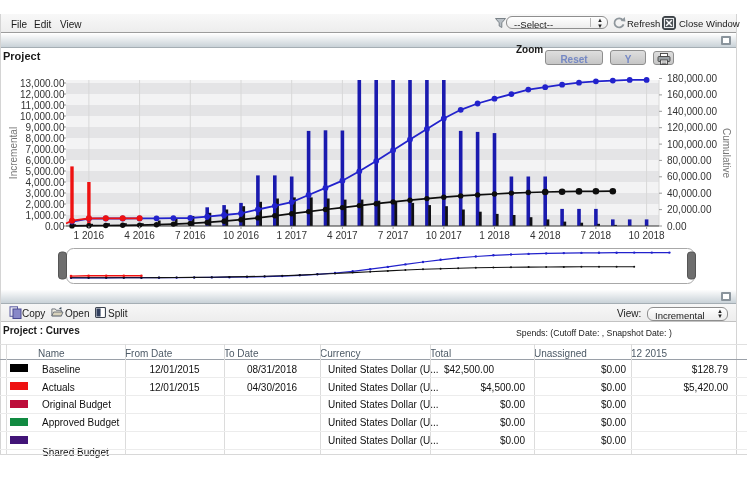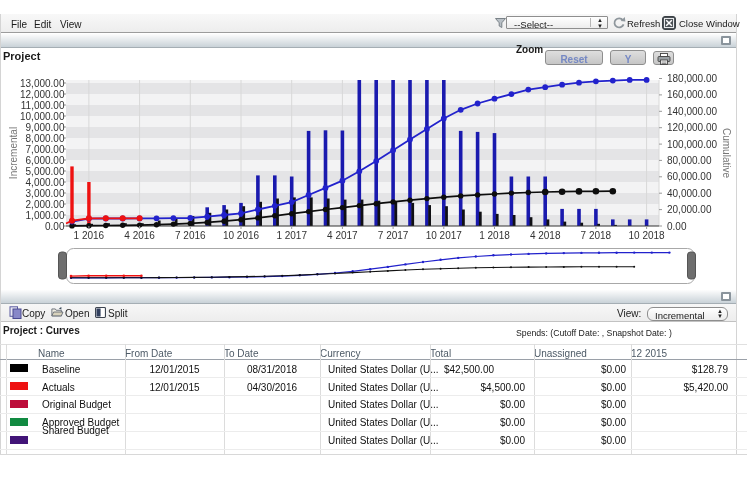--- a/index.html
+++ b/index.html
@@ -2,21 +2,21 @@
 <html><head><meta charset="utf-8"><style>
 html,body{margin:0;padding:0;width:747px;height:497px;background:#fff;
 font-family:"Liberation Sans",sans-serif;overflow:hidden}
 .abs{position:absolute}
 .win{position:absolute;left:0;top:14px;width:737px;height:441px;border-left:1px solid #d4d4d4;border-right:1px solid #d4d4d4;box-sizing:border-box}
 .menubar{position:absolute;left:1px;top:14px;width:735px;height:19px;background:linear-gradient(#f8f8f8,#ededed);border-bottom:1px solid #9c9c9c;box-sizing:border-box}
 .menubar span{font-size:10px;color:#1a1a1a;position:absolute;top:4.5px}
 .gradbar{position:absolute;left:1px;width:735px;height:14px;background:linear-gradient(#fdfdfd,#c9d2d8);border-bottom:1px solid #a5aeb4;box-sizing:border-box}
 .maxico{position:absolute;width:10px;height:9px;border:2px solid #8a949c;background:#fff;box-sizing:border-box;border-radius:1px}
 
-.selbox{position:absolute;border:1px solid #8e8e8e;border-radius:1px;background:linear-gradient(#fff,#ececec);box-sizing:border-box}
+.selbox{position:absolute;border:1px solid #8e8e8e;border-radius:6px;background:linear-gradient(#fff,#ececec);box-sizing:border-box}
 .selbox .tx{position:absolute;left:7px;top:2px;font-size:9.5px;color:#1a1a1a}
 .selbox .dv{position:absolute;right:16px;top:1px;bottom:1px;width:1px;background:#b5b5b5}
 .selbox .ar{position:absolute;right:4px;top:1px;font-size:6px;color:#222;line-height:5.5px;text-align:center}
 .btn{position:absolute;border:1px solid #8e8e8e;border-radius:3px;background:linear-gradient(#dedede,#c6c6c6);box-sizing:border-box;text-align:center;line-height:13px}
 .btn span{font-size:10px;font-weight:bold;color:#7588c4}
 .toolbar2{position:absolute;left:1px;top:304px;width:735px;height:18px;background:linear-gradient(#f7f7f7,#ededed);border-bottom:1px solid #c2c2c2;box-sizing:border-box}
 .tbtext{font-size:10px;color:#1a1a1a;position:absolute;top:308px;white-space:nowrap}
 .hdr{font-size:10px;color:#4d5a66;position:absolute;text-align:left}
 .cell{font-size:10px;color:#101010;position:absolute;white-space:nowrap}
 .vline{position:absolute;width:1px;background:#dcdcdc;top:344px;height:110px}
@@ -460,18 +460,18 @@
 <div class="cell" style="left:430px;width:95px;text-align:right;top:399.3px">$0.00</div>
 <div class="cell" style="left:534px;width:92px;text-align:right;top:399.3px">$0.00</div>
 <div class="abs" style="left:0;top:412.9px;width:747px;height:1px;background:#ececec"></div>
 <div class="sw" style="top:417.7px;background:#118a41"></div>
 <div class="cell" style="left:42px;top:417.1px">Approved Budget</div>
 <div class="cell" style="left:328px;top:417.1px">United States Dollar (U...</div>
 <div class="cell" style="left:430px;width:95px;text-align:right;top:417.1px">$0.00</div>
 <div class="cell" style="left:534px;width:92px;text-align:right;top:417.1px">$0.00</div>
 <div class="abs" style="left:0;top:430.7px;width:747px;height:1px;background:#ececec"></div>
 <div class="sw" style="top:435.5px;background:#421478"></div>
-<div class="cell" style="left:42px;top:425px">Shared Budget</div>
+<div class="cell" style="left:42px;top:447px">Shared Budget</div>
 <div class="cell" style="left:328px;top:434.9px">United States Dollar (U...</div>
 <div class="cell" style="left:430px;width:95px;text-align:right;top:434.9px">$0.00</div>
 <div class="cell" style="left:534px;width:92px;text-align:right;top:434.9px">$0.00</div>
 <div class="abs" style="left:0;top:448.5px;width:747px;height:1px;background:#ececec"></div>
 <div class="abs" style="left:0;top:454px;width:747px;height:1px;background:#d8d8d8"></div>
 
 </body></html>

